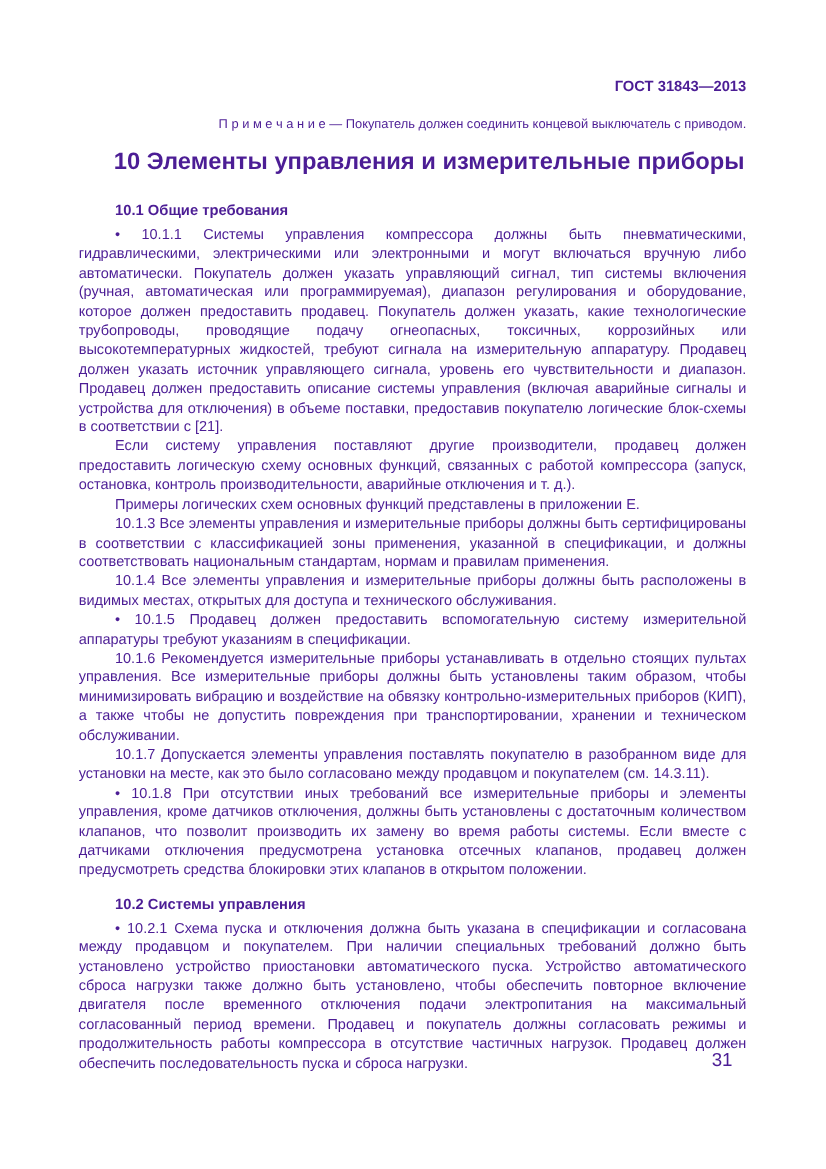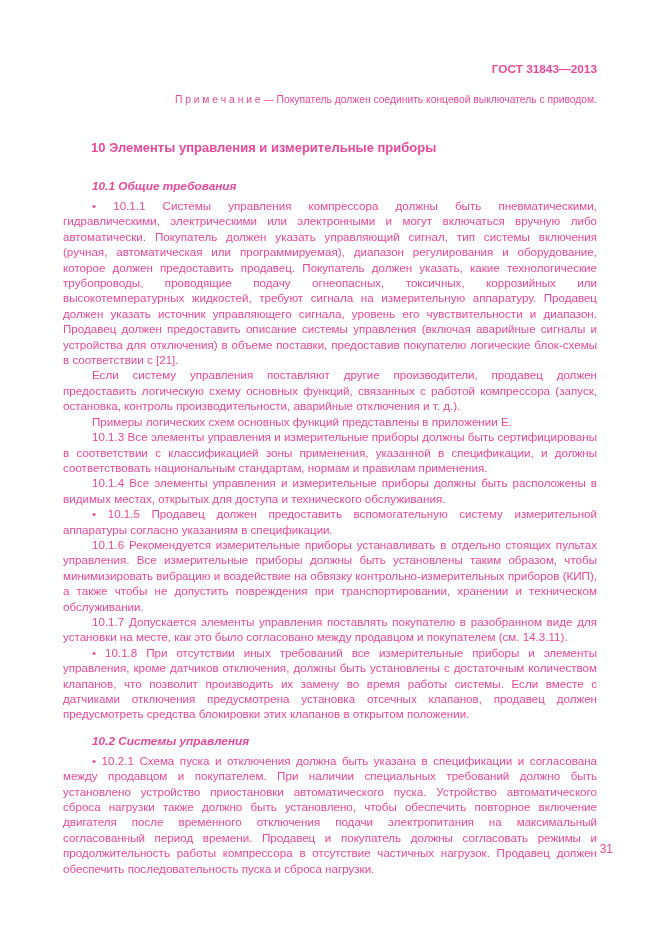--- a/index.html
+++ b/index.html
@@ -3,21 +3,21 @@
 <meta charset="utf-8">
 <style>
   * { box-sizing: border-box; }
   html, body { margin: 0; padding: 0; background: #ffffff; }
   .page {
     position: relative;
     width: 661px;
     height: 898px;
     background: #ffffff;
     font-family: "Liberation Sans", sans-serif;
-    color: #ec4899;
+    color: #4c1d95;
     overflow: hidden;
   }
   .content {
     position: absolute;
     left: 63px;
     top: 62px;
     width: 534px;
   }
   .doc-header {
     text-align: right;
@@ -36,37 +36,36 @@
     -webkit-hyphens: auto;
   }
   p.para.flush { text-indent: 0; }
   p.note {
     margin: 5px 0 0 19px;
     font-size: 10.3px;
     line-height: 13px;
     text-align: right;
   }
   h1.section {
-    font-size: 13px;
+    font-size: 19px;
     line-height: 18px;
     font-weight: bold;
-    margin: 33px 0 22px 28px;
+    margin: 15px 0 22px 28px;
   }
   h2.subsection {
     font-size: 11.8px;
     line-height: 14px;
     font-weight: bold;
     margin: 12px 0 5px 29px;
-    font-style: italic;
   }
   .page-number {
     position: absolute;
-    right: 48px;
+    right: 75px;
     top: 842px;
-    font-size: 12px;
+    font-size: 15px;
     line-height: 14px;
   }
 </style>
 </head>
 <body>
 
 <div class="page">
   <div class="content">
 
     <div class="doc-header">
@@ -78,21 +77,21 @@
 
     <h1 class="section">10 Элементы управления и измерительные приборы</h1>
 
     <h2 class="subsection">10.1 Общие требования</h2>
 
     <p class="para">• 10.1.1 Системы управления компрессора должны быть пневматическими, гидравлическими, электрическими или электронными и могут включаться вручную либо автоматически. Покупатель должен указать управляющий сигнал, тип системы включения (ручная, автоматическая или программируемая), диапазон регулирования и оборудование, которое должен предоставить продавец. Покупатель должен указать, какие технологические трубопроводы, проводящие подачу огнеопасных, токсичных, коррозийных или высокотемпературных жидкостей, требуют сигнала на измерительную аппаратуру. Продавец должен указать источник управляющего сигнала, уровень его чувствительности и диапазон. Продавец должен предоставить описание системы управления (включая аварийные сигналы и устройства для отключения) в объеме поставки, предоставив покупателю логические блок-схемы в соответствии с [21].</p>
     <p class="para">Если систему управления поставляют другие производители, продавец должен предоставить логическую схему основных функций, связанных с работой компрессора (запуск, остановка, контроль производительности, аварийные отключения и т. д.).</p>
     <p class="para">Примеры логических схем основных функций представлены в приложении Е.</p>
     <p class="para">10.1.3 Все элементы управления и измерительные приборы должны быть сертифицированы в соответствии с классификацией зоны применения, указанной в спецификации, и должны соответствовать национальным стандартам, нормам и правилам применения.</p>
     <p class="para">10.1.4 Все элементы управления и измерительные приборы должны быть расположены в видимых местах, открытых для доступа и технического обслуживания.</p>
-    <p class="para">• 10.1.5 Продавец должен предоставить вспомогательную систему измерительной аппаратуры согласно указаниям в спецификации.</p>
+    <p class="para">• 10.1.5 Продавец должен предоставить вспомогательную систему измерительной аппаратуры требуют указаниям в спецификации.</p>
     <p class="para">10.1.6 Рекомендуется измерительные приборы устанавливать в отдельно стоящих пультах управления. Все измерительные приборы должны быть установлены таким образом, чтобы минимизировать вибрацию и воздействие на обвязку контрольно-измерительных приборов (КИП), а также чтобы не допустить повреждения при транспортировании, хранении и техническом обслуживании.</p>
     <p class="para">10.1.7 Допускается элементы управления поставлять покупателю в разобранном виде для установки на месте, как это было согласовано между продавцом и покупателем (см. 14.3.11).</p>
     <p class="para">• 10.1.8 При отсутствии иных требований все измерительные приборы и элементы управления, кроме датчиков отключения, должны быть установлены с достаточным количеством клапанов, что позволит производить их замену во время работы системы. Если вместе с датчиками отключения предусмотрена установка отсечных клапанов, продавец должен предусмотреть средства блокировки этих клапанов в открытом положении.</p>
 
     <h2 class="subsection">10.2 Системы управления</h2>
 
     <p class="para">• 10.2.1 Схема пуска и отключения должна быть указана в спецификации и согласована между продавцом и покупателем. При наличии специальных требований должно быть установлено устройство приостановки автоматического пуска. Устройство автоматического сброса нагрузки также должно быть установлено, чтобы обеспечить повторное включение двигателя после временного отключения подачи электропитания на максимальный согласованный период времени. Продавец и покупатель должны согласовать режимы и продолжительность работы компрессора в отсутствие частичных нагрузок. Продавец должен обеспечить последовательность пуска и сброса нагрузки.</p>
 
   </div>
 

